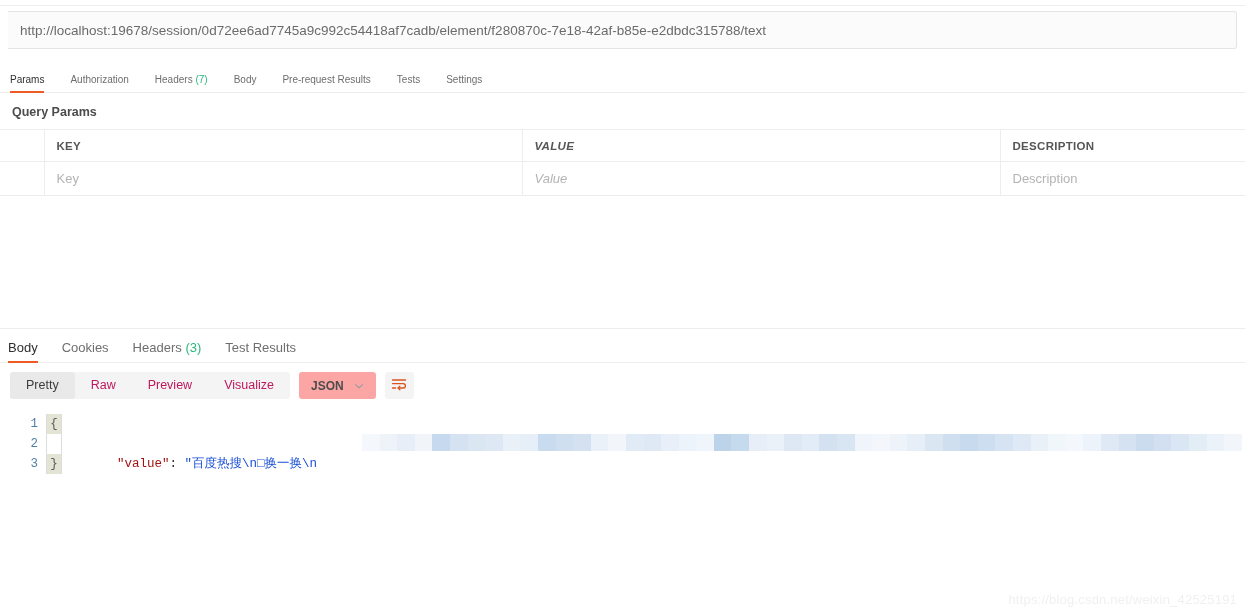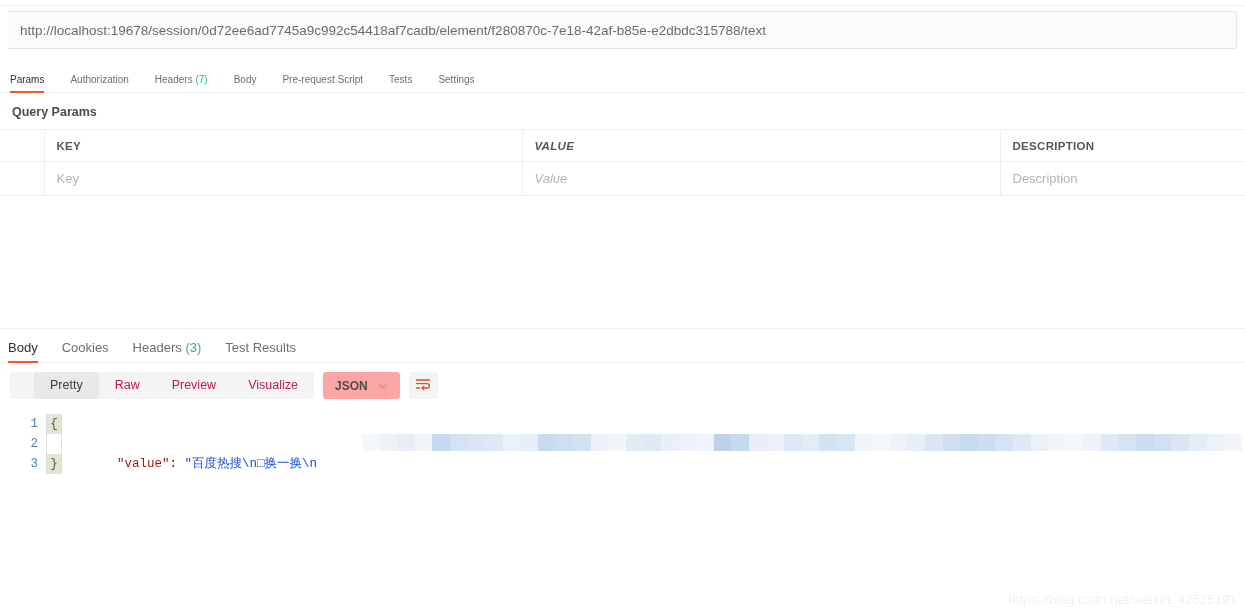--- a/index.html
+++ b/index.html
@@ -178,21 +178,21 @@
   }
   .fmt-btn {
     font-size: 12.5px;
     color: #be185d;
     padding: 0 16px;
     height: 27px;
     line-height: 27px;
     border-radius: 3px;
     cursor: pointer;
   }
-  .fmt-btn.active { background: #e9e9e9; color: #3c3c3c; margin-left: 24px; }
+  .fmt-btn.active { background: #e9e9e9; color: #3c3c3c; }
   .lang-select {
     display: flex;
     align-items: center;
     gap: 10px;
     background: #fca5a5;
     border-radius: 3px;
     height: 27px;
     padding: 0 12px;
     font-size: 12px;
     font-weight: bold;
@@ -286,21 +286,21 @@
     <span>Authorization</span>
   </div>
   <div class="req-tab">
     <span>Headers</span>
     <span class="tab-count">(7)</span>
   </div>
   <div class="req-tab">
     <span>Body</span>
   </div>
   <div class="req-tab">
-    <span>Pre-request Script</span>
+    <span>Pre-request Results</span>
   </div>
   <div class="req-tab">
     <span>Tests</span>
   </div>
   <div class="req-tab">
     <span>Settings</span>
   </div>
 </div>
 
 <div class="qp-title">Query Params</div>

